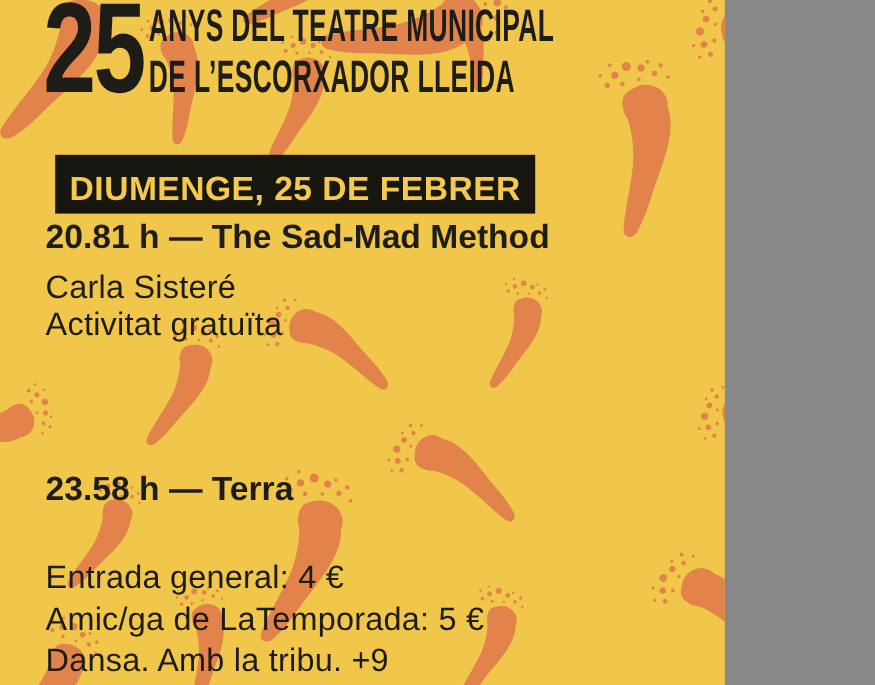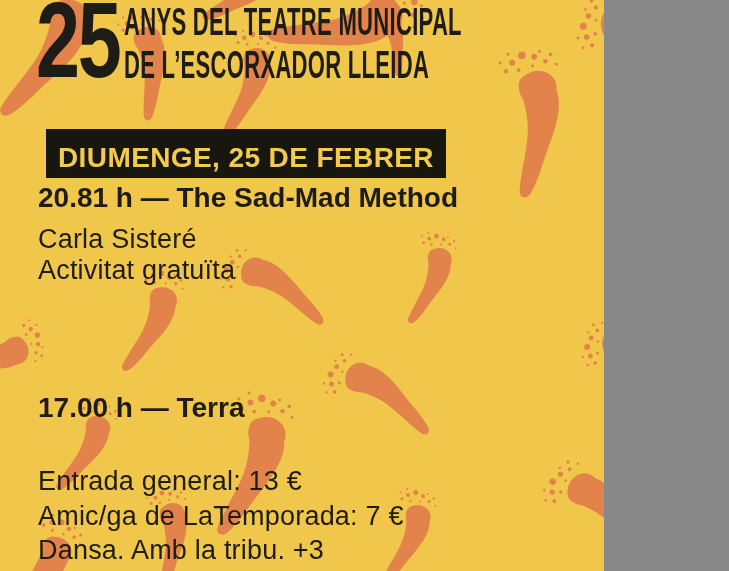--- a/index.html
+++ b/index.html
@@ -108,19 +108,19 @@
 
     <div class="banner">
       <span>DIUMENGE, 25 DE FEBRER</span>
     </div>
 
     <h2 class="event-heading" id="eh1">20.81 h — The Sad-Mad Method</h2>
     <p class="event-detail" id="ed1b">Activitat gratuïta</p>
     <p class="event-detail" id="ed1a">Carla Sisteré</p>
 
 
-    <h2 class="event-heading" id="eh3">17.00 h — Terra</h2>
-    <p class="event-detail" id="ed3b">Entrada general: 13 €</p>
-    <p class="event-detail" id="ed3c">Amic/ga de LaTemporada: 7 €</p>
-    <p class="event-detail" id="ed3d">Dansa. Amb la tribu. +3</p>
+    <h2 class="event-heading" id="eh3">23.58 h — Terra</h2>
+    <p class="event-detail" id="ed3b">Entrada general: 4 €</p>
+    <p class="event-detail" id="ed3c">Amic/ga de LaTemporada: 5 €</p>
+    <p class="event-detail" id="ed3d">Dansa. Amb la tribu. +9</p>
 
   </div>
 </div>
 
 </body></html>

